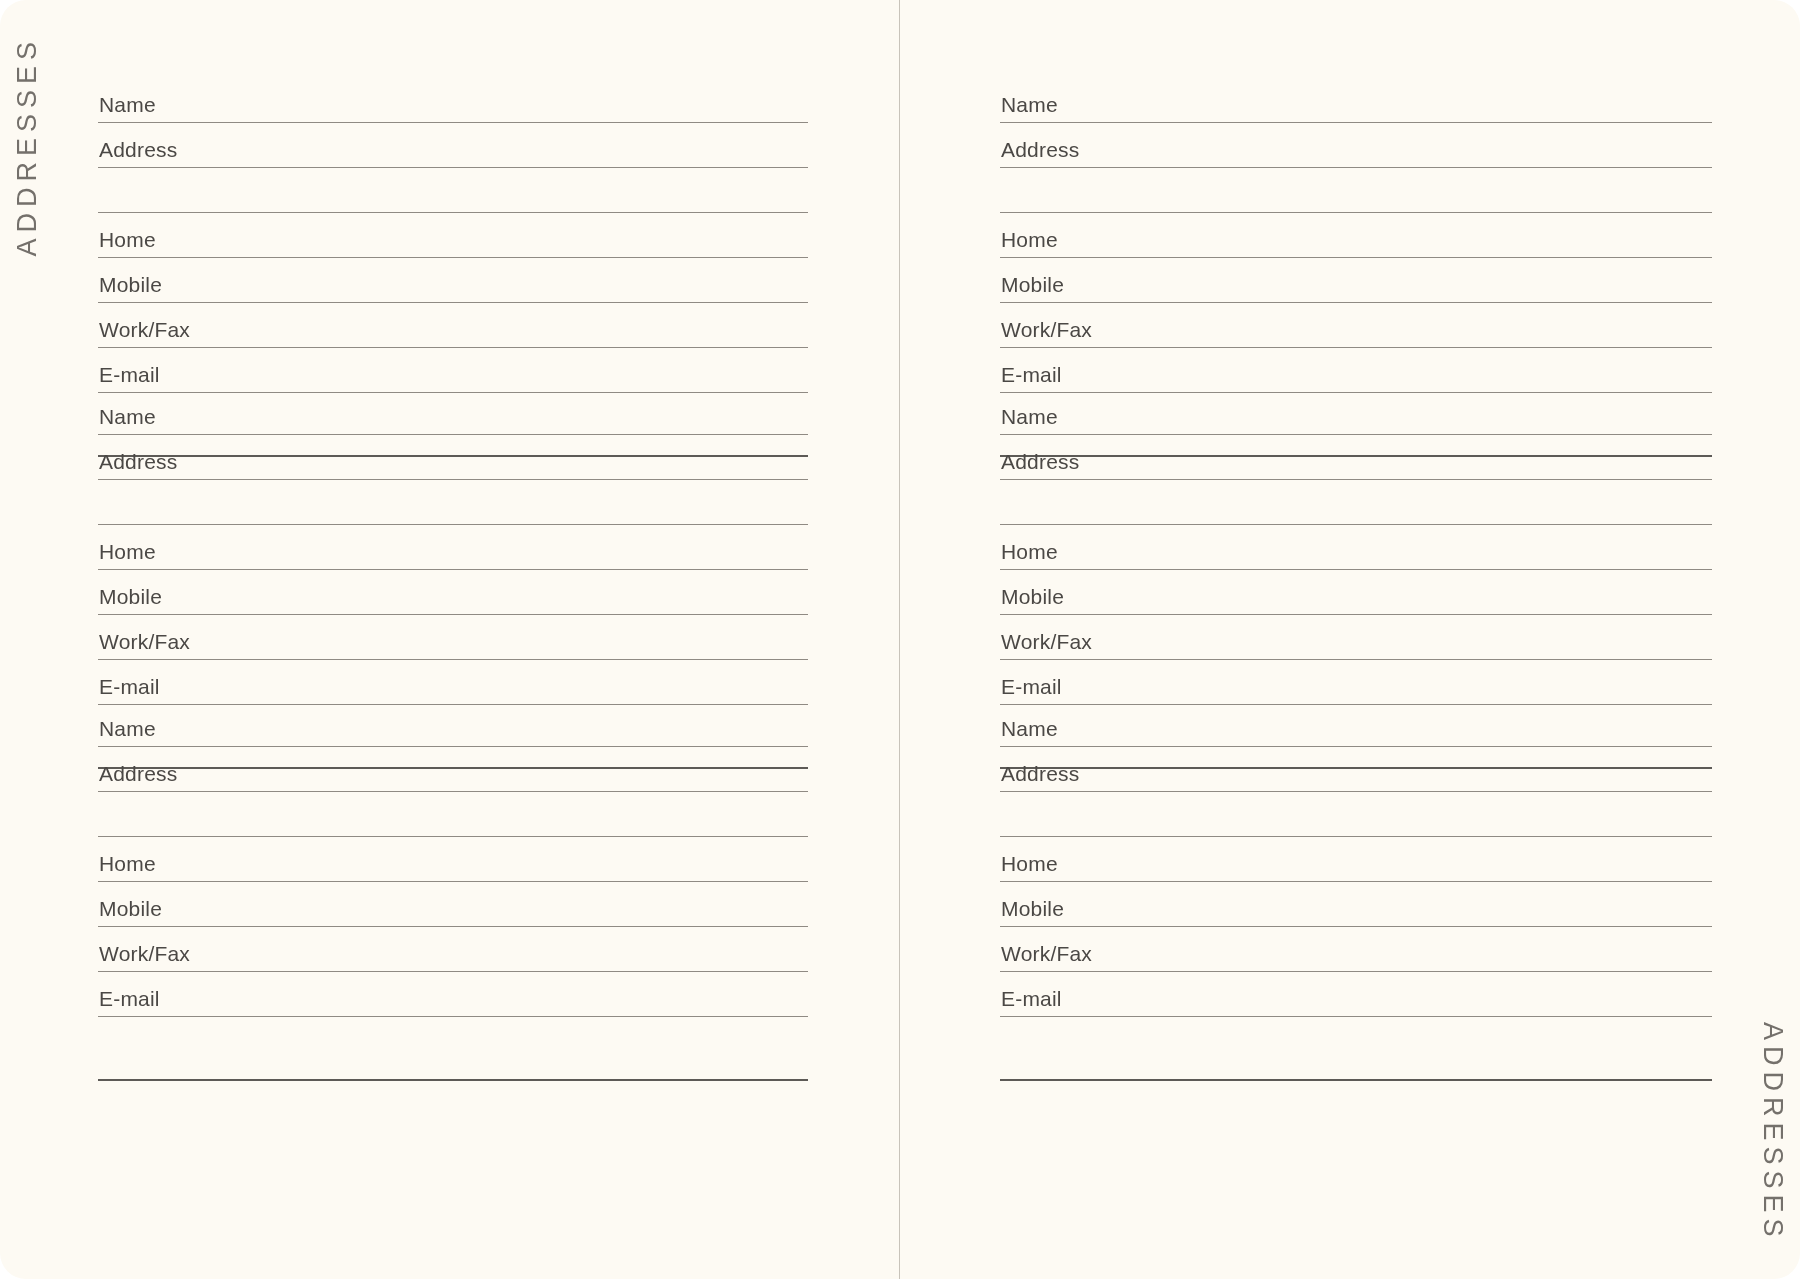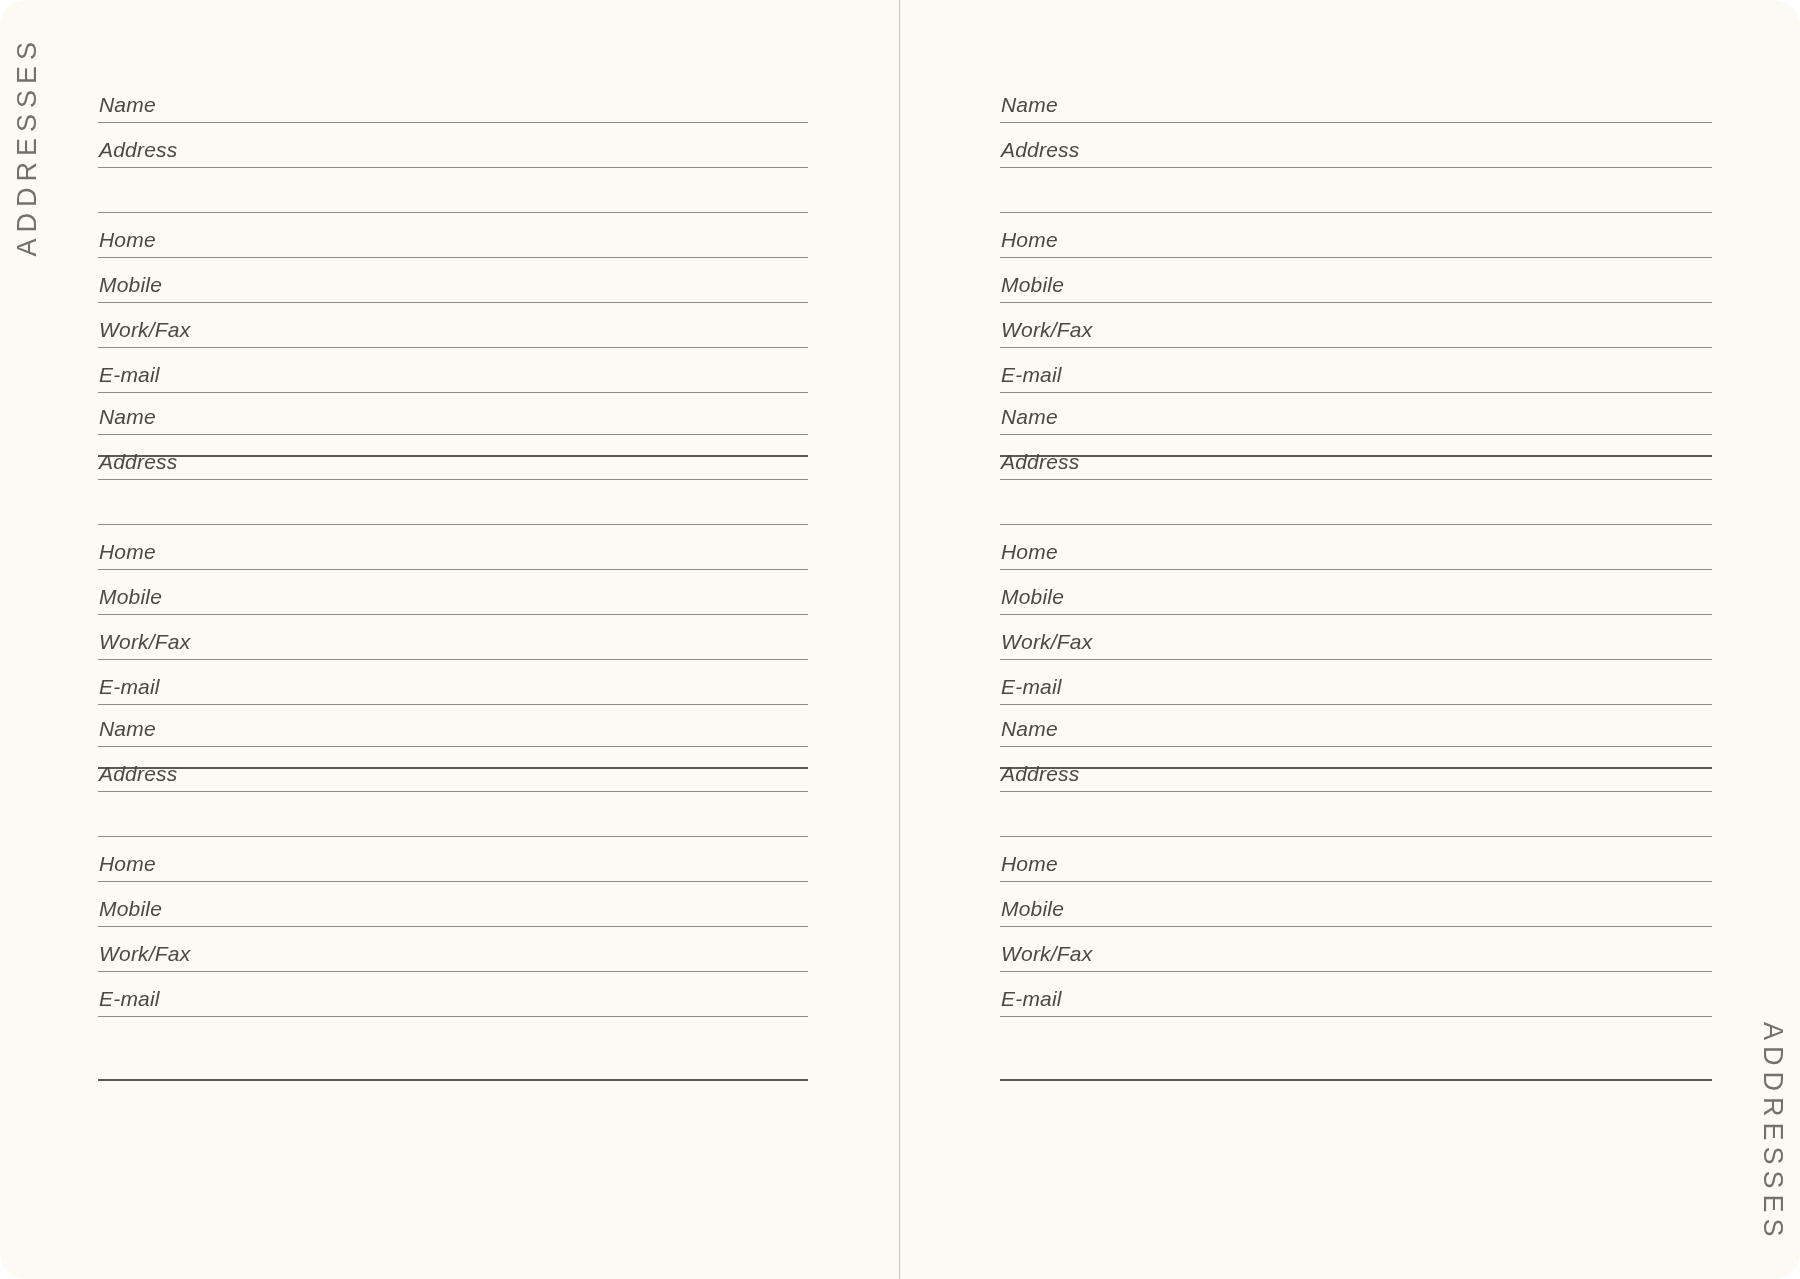--- a/index.html
+++ b/index.html
@@ -77,21 +77,20 @@
 
   .entry {
     position: absolute;
     width: 100%;
   }
 
   .field {
     position: relative;
     height: 45px;
     box-sizing: border-box;
-    font-style: italic;
   }
   .field .label {
     position: absolute;
     left: 1px;
     bottom: 6px;
     font-size: 21px;
     color: #4b4845;
     font-family: "Liberation Sans", sans-serif;
     letter-spacing: 0.2px;
   }

